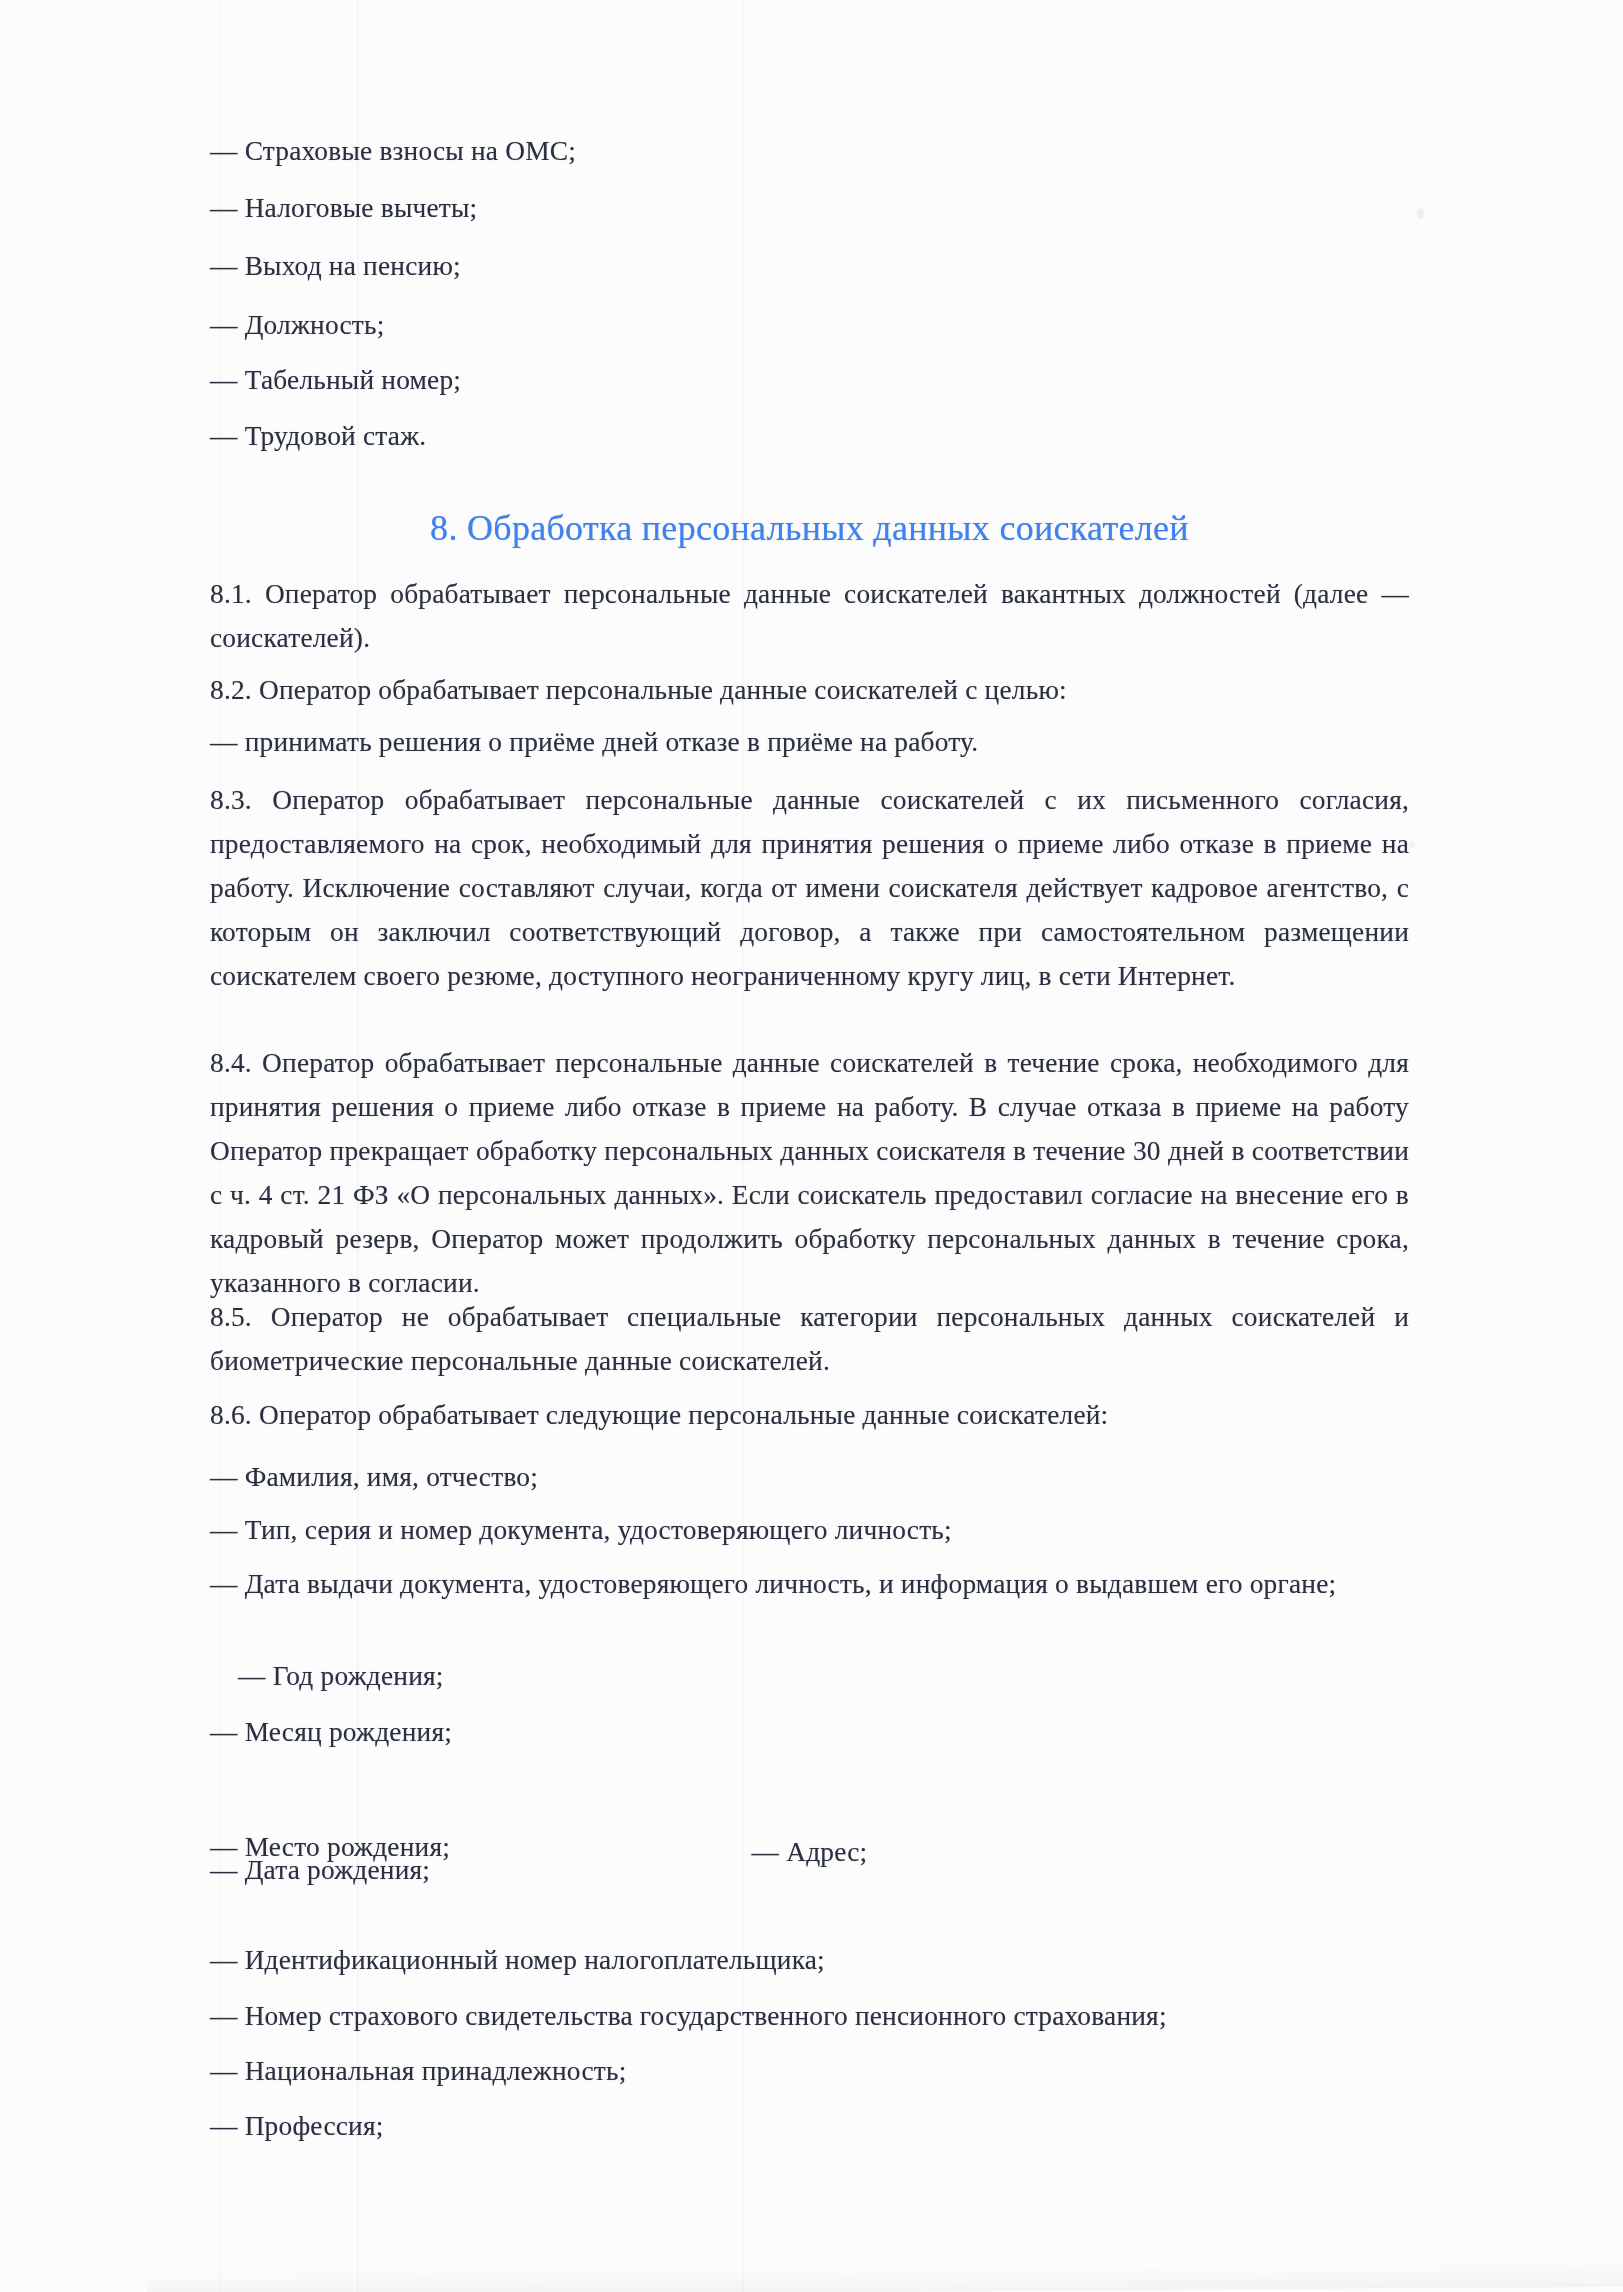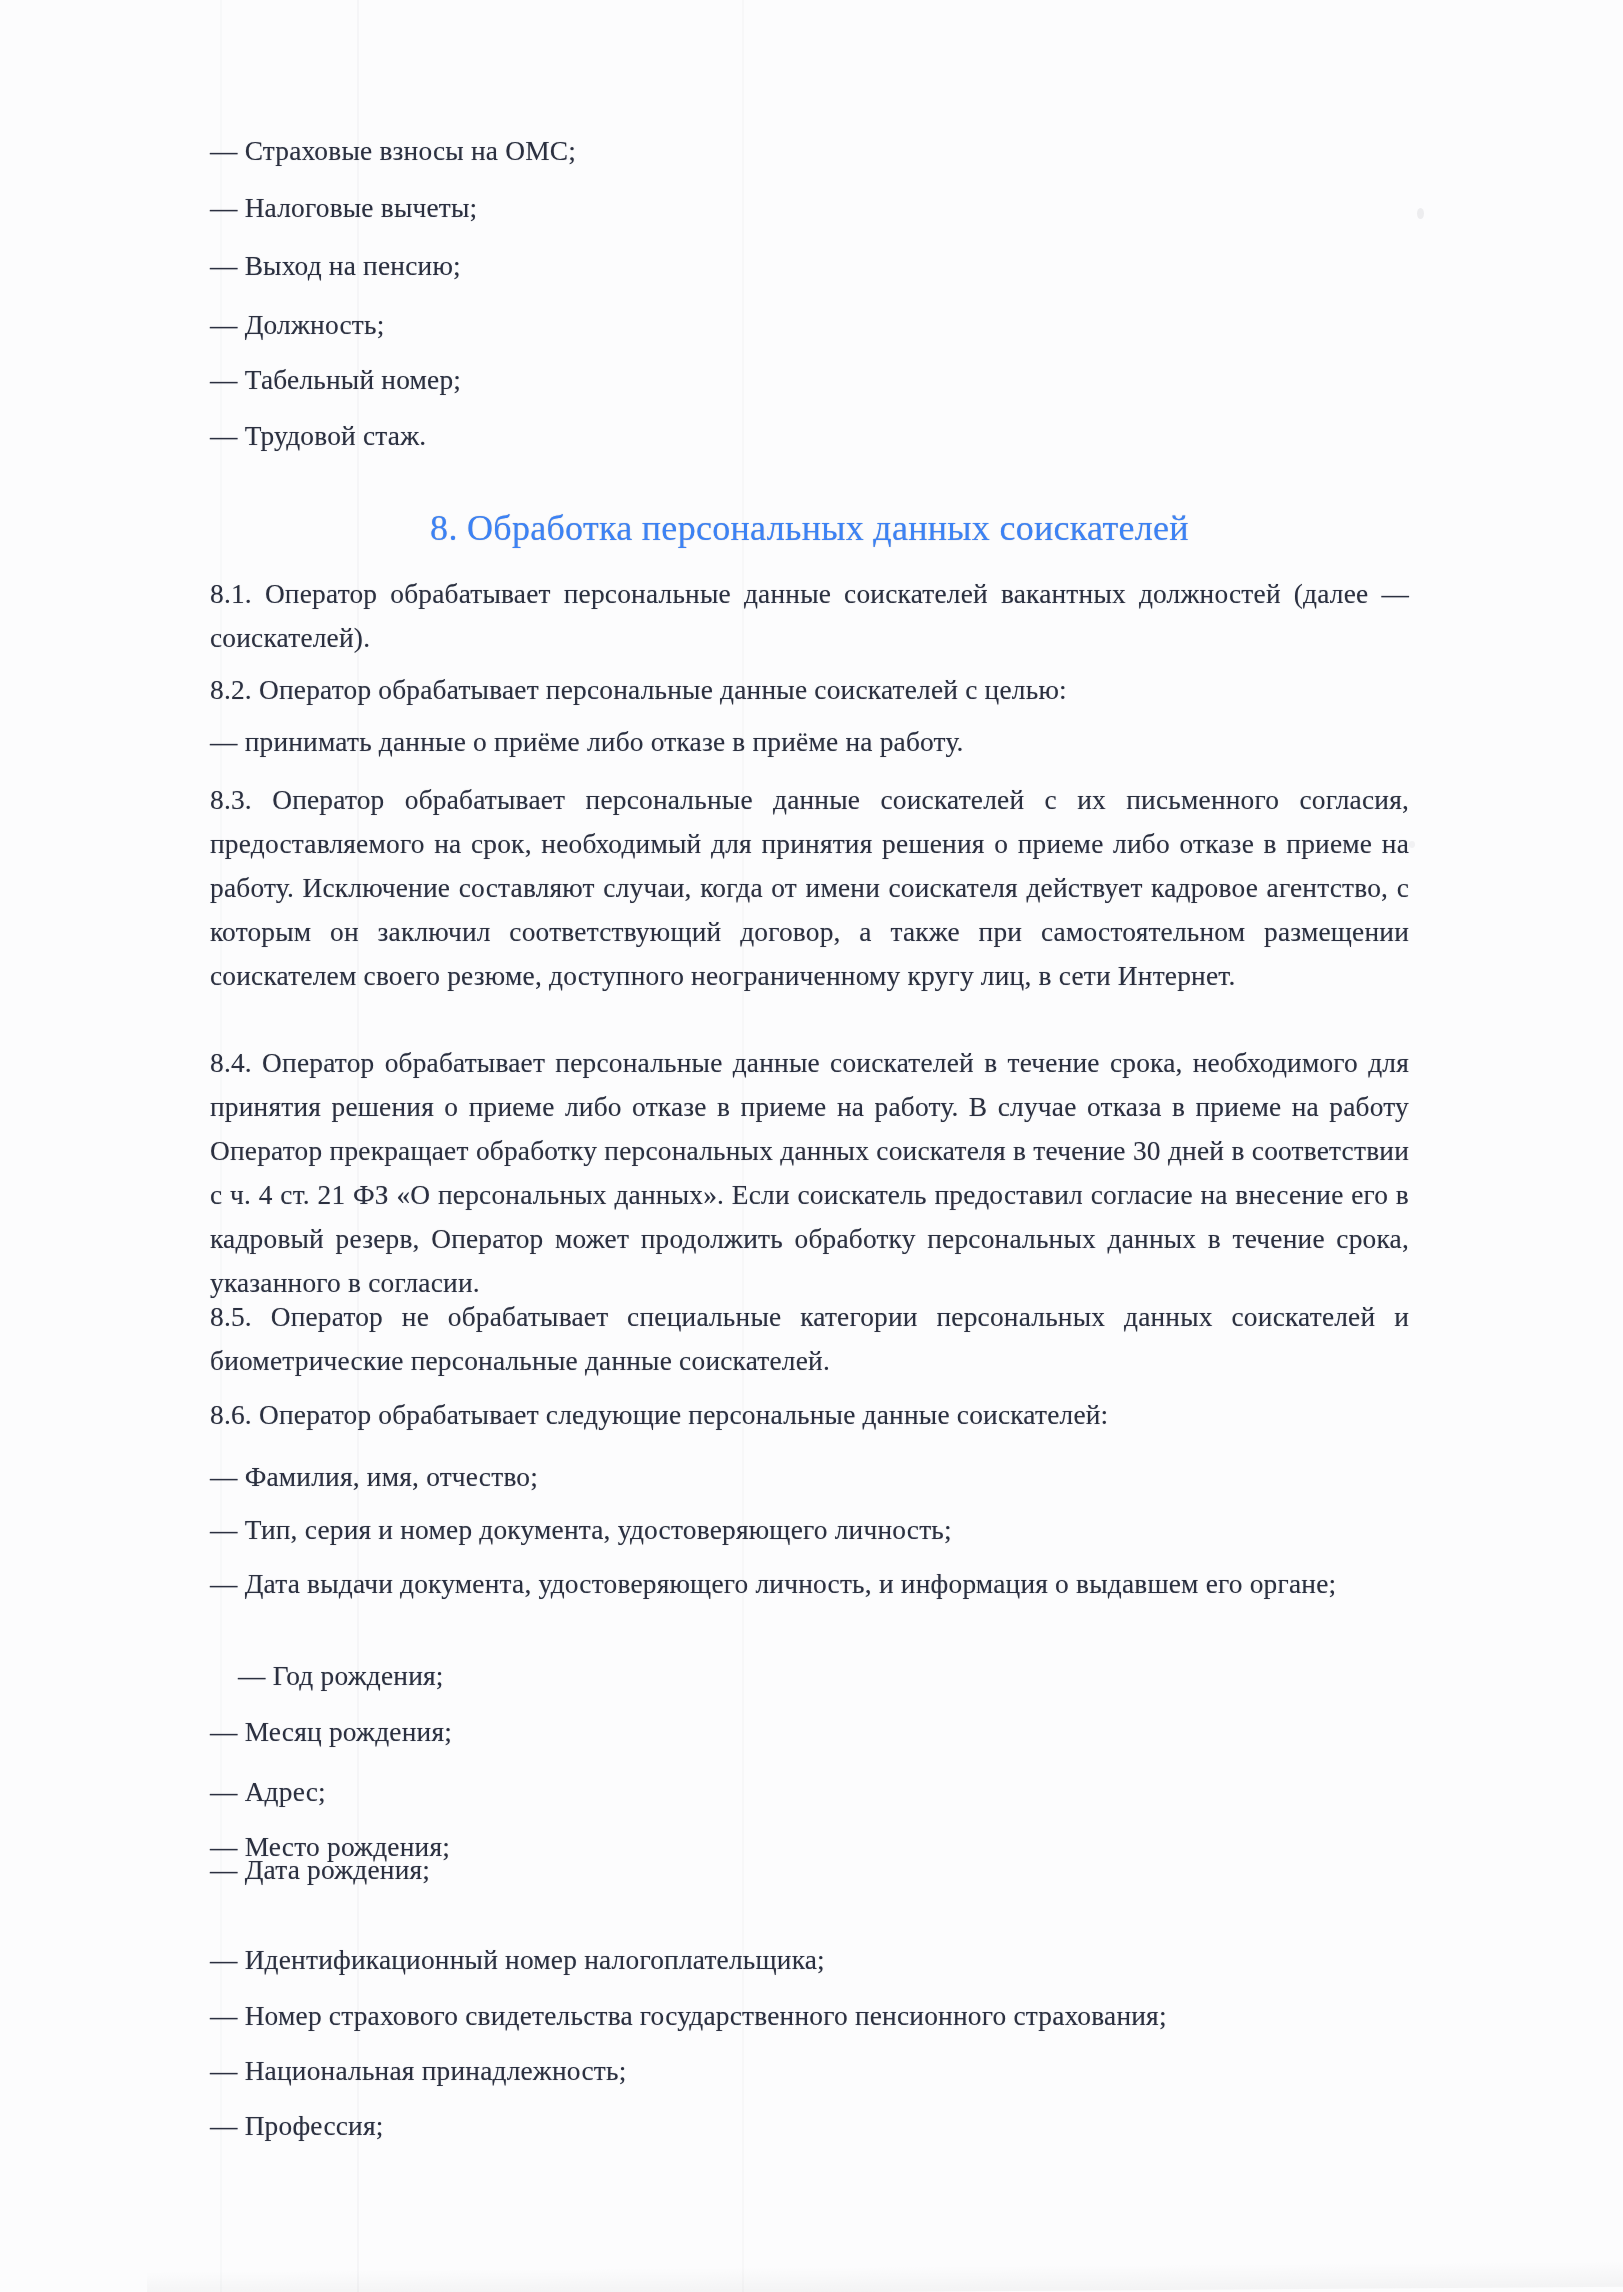--- a/index.html
+++ b/index.html
@@ -56,21 +56,21 @@
   .h8   { top: 504px; }
   .p81  { top: 572px; }
   .p82  { top: 668px; }
   .p82i { top: 720px; }
   .p83  { top: 778px; }
   .p84  { top: 1041px; }
   .p85  { top: 1295px; }
   .p86  { top: 1393px; }
   .d0 { top: 1455px; } .d1 { top: 1508px; } .d2 { top: 1563px; }
   .d3 { top: 1654px; margin-left: 28px; } .d4 { top: 1710px; } .d5 { top: 1848px; }
-  .d6 { top: 1825px; } .d7 { top: 1770px; } .d8 { top: 1938px; }
+  .d6 { top: 1825px; } .d7 { top: 1830px; text-align: center; } .d8 { top: 1938px; }
   .d9 { top: 1994px; } .d10 { top: 2049px; } .d11 { top: 2104px; }
   .d2x { line-height: 43px; white-space: normal; }
   
   .vline {
     position: absolute;
     top: 0;
     bottom: 0;
     width: 2px;
     pointer-events: none;
   }
@@ -114,21 +114,21 @@
     <div class="blk single i1">— Налоговые вычеты;</div>
     <div class="blk single i2">— Выход на пенсию;</div>
     <div class="blk single i3">— Должность;</div>
     <div class="blk single i4">— Табельный номер;</div>
     <div class="blk single i5">— Трудовой стаж.</div>
 
     <div class="heading h8">8. Обработка персональных данных соискателей</div>
 
     <div class="blk just p81">8.1. Оператор обрабатывает персональные данные соискателей вакантных должностей (далее — соискателей).</div>
     <div class="blk single p82">8.2. Оператор обрабатывает персональные данные соискателей с целью:</div>
-    <div class="blk single p82i">— принимать данные о приёме либо отказе в приёме на работу.</div>
+    <div class="blk single p82i">— принимать решения о приёме дней отказе в приёме на работу.</div>
     <div class="blk just p83">8.3. Оператор обрабатывает персональные данные соискателей с их письменного согласия, предоставляемого на срок, необходимый для принятия решения о приеме либо отказе в приеме на работу. Исключение составляют случаи, когда от имени соискателя действует кадровое агентство, с которым он заключил соответствующий договор, а также при самостоятельном размещении соискателем своего резюме, доступного неограниченному кругу лиц, в сети Интернет.</div>
     <div class="blk just p84">8.4. Оператор обрабатывает персональные данные соискателей в течение срока, необходимого для принятия решения о приеме либо отказе в приеме на работу. В случае отказа в приеме на работу Оператор прекращает обработку персональных данных соискателя в течение 30 дней в соответствии с ч. 4 ст. 21 ФЗ «О персональных данных». Если соискатель предоставил согласие на внесение его в кадровый резерв, Оператор может продолжить обработку персональных данных в течение срока, указанного в согласии.</div>
     <div class="blk just p85">8.5. Оператор не обрабатывает специальные категории персональных данных соискателей и биометрические персональные данные соискателей.</div>
     <div class="blk single p86">8.6. Оператор обрабатывает следующие персональные данные соискателей:</div>
 
     <div class="blk single d1">— Тип, серия и номер документа, удостоверяющего личность;</div>
     <div class="blk single d0">— Фамилия, имя, отчество;</div>
     <div class="blk just d2x d2">— Дата выдачи документа, удостоверяющего личность, и информация о выдавшем его органе;</div>
     <div class="blk single d3">— Год рождения;</div>
     <div class="blk single d4">— Месяц рождения;</div>

